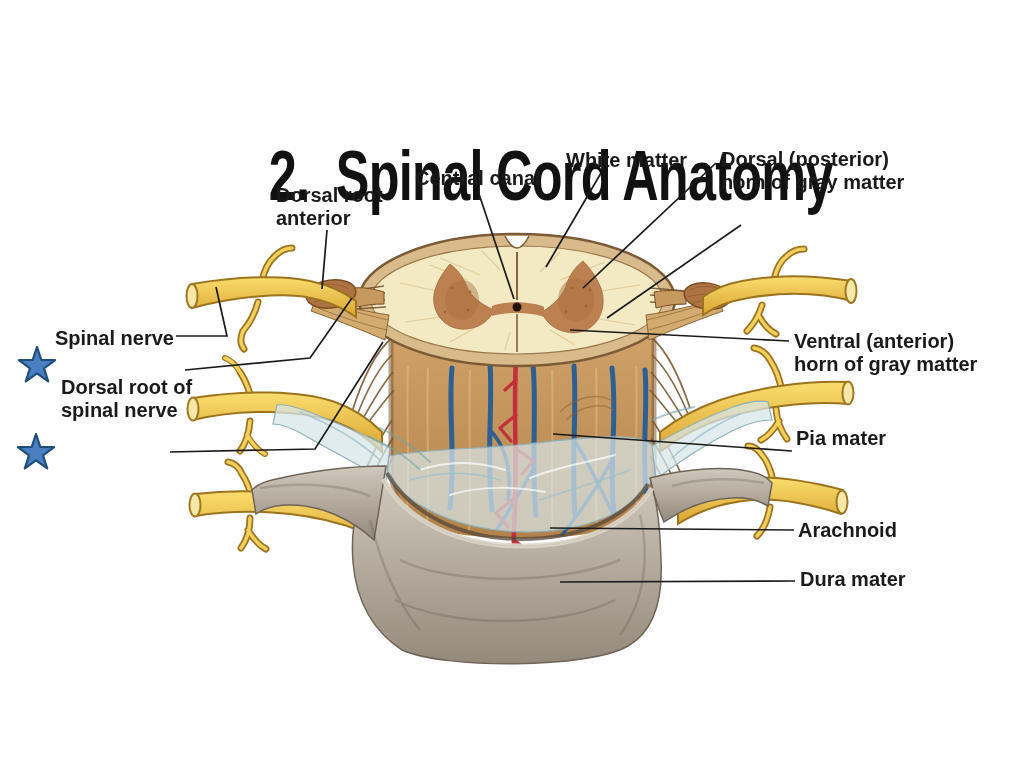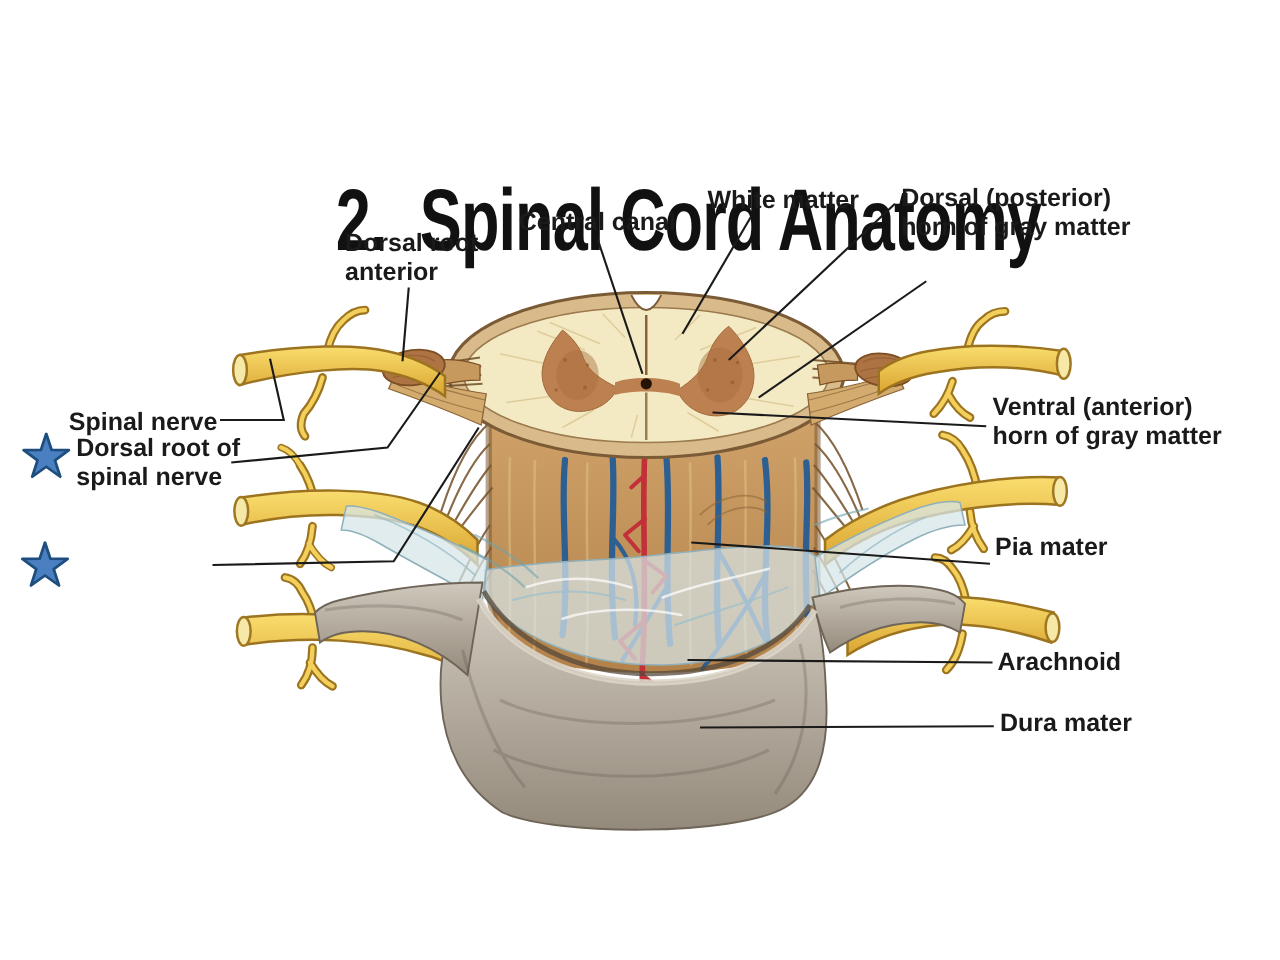--- a/index.html
+++ b/index.html
@@ -275,23 +275,23 @@
     </g>
   </svg>
 
   <div class="lbl" style="left:276px;top:184px">Dorsal root
 anterior</div>
   <div class="lbl" style="left:415px;top:167px">Central canal</div>
   <div class="lbl" style="left:566px;top:149px">White matter</div>
   <div class="lbl" style="left:721px;top:148px">Dorsal (posterior)
 horn of gray matter</div>
   <div class="lbl" style="left:55px;top:327px">Spinal nerve</div>
-  <div class="lbl" style="left:61px;top:348px">Dorsal root of
+  <div class="lbl" style="left:61px;top:376px">Dorsal root of
 spinal nerve</div>
-  <div class="lbl" style="left:794px;top:315px">Ventral (anterior)
+  <div class="lbl" style="left:794px;top:330px">Ventral (anterior)
 horn of gray matter</div>
   <div class="lbl" style="left:796px;top:427px">Pia mater</div>
   <div class="lbl" style="left:798px;top:519px">Arachnoid</div>
   <div class="lbl" style="left:800px;top:568px">Dura mater</div>
 
   <svg class="star" style="left:17px;top:346px" viewBox="0 0 40 40">
     <polygon points="20,1 24.3,14 38.1,14.1 27,22.3 31.2,35.4 20,27.4 8.8,35.4 13,22.3 1.9,14.1 15.7,14"></polygon>
   </svg>
   <svg class="star" style="left:16px;top:433px" viewBox="0 0 40 40">
     <polygon points="20,1 24.3,14 38.1,14.1 27,22.3 31.2,35.4 20,27.4 8.8,35.4 13,22.3 1.9,14.1 15.7,14"></polygon>

